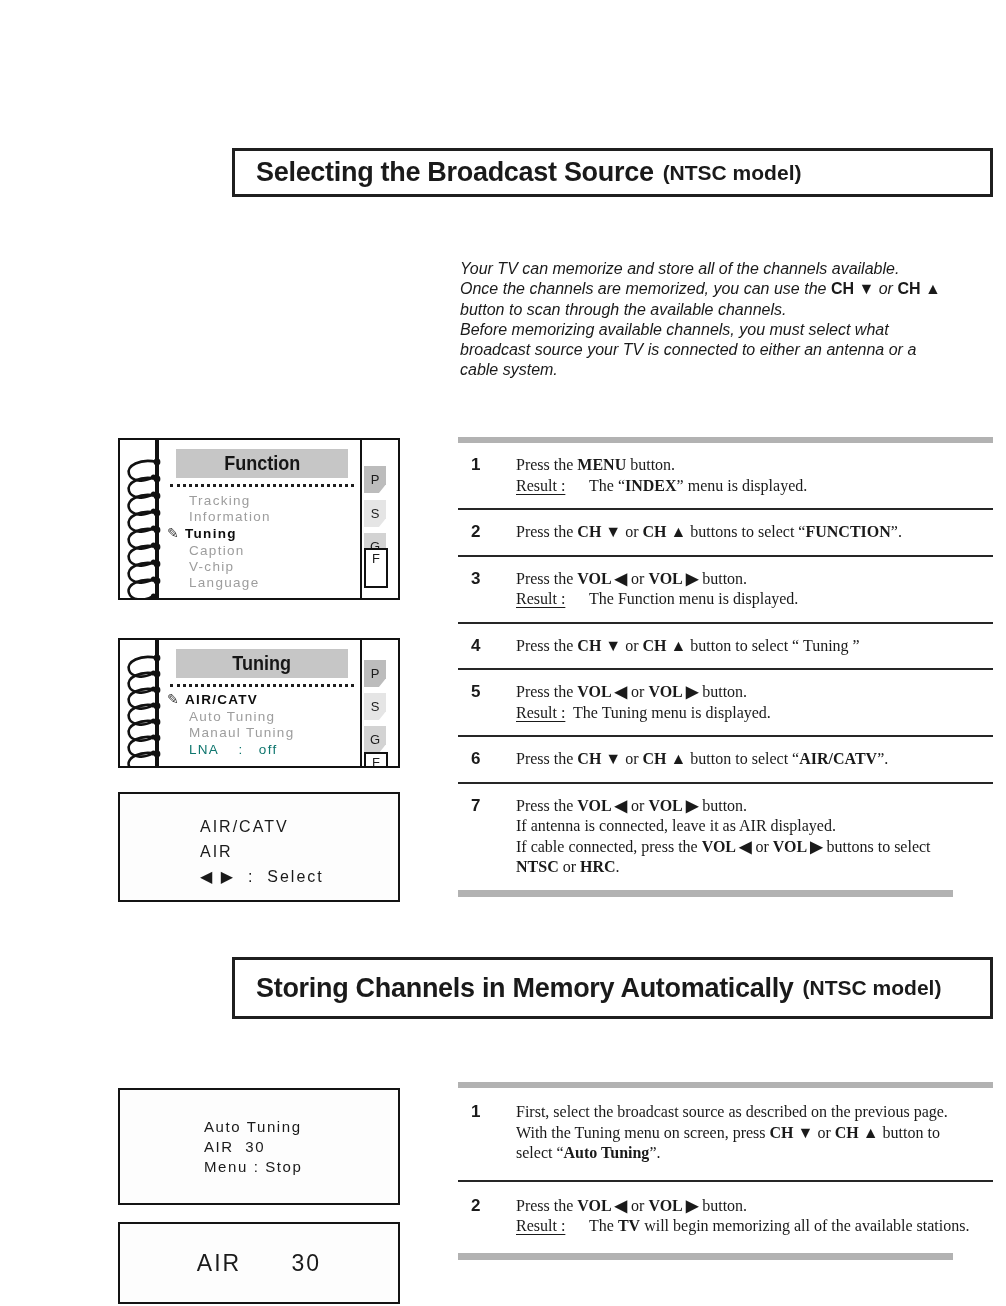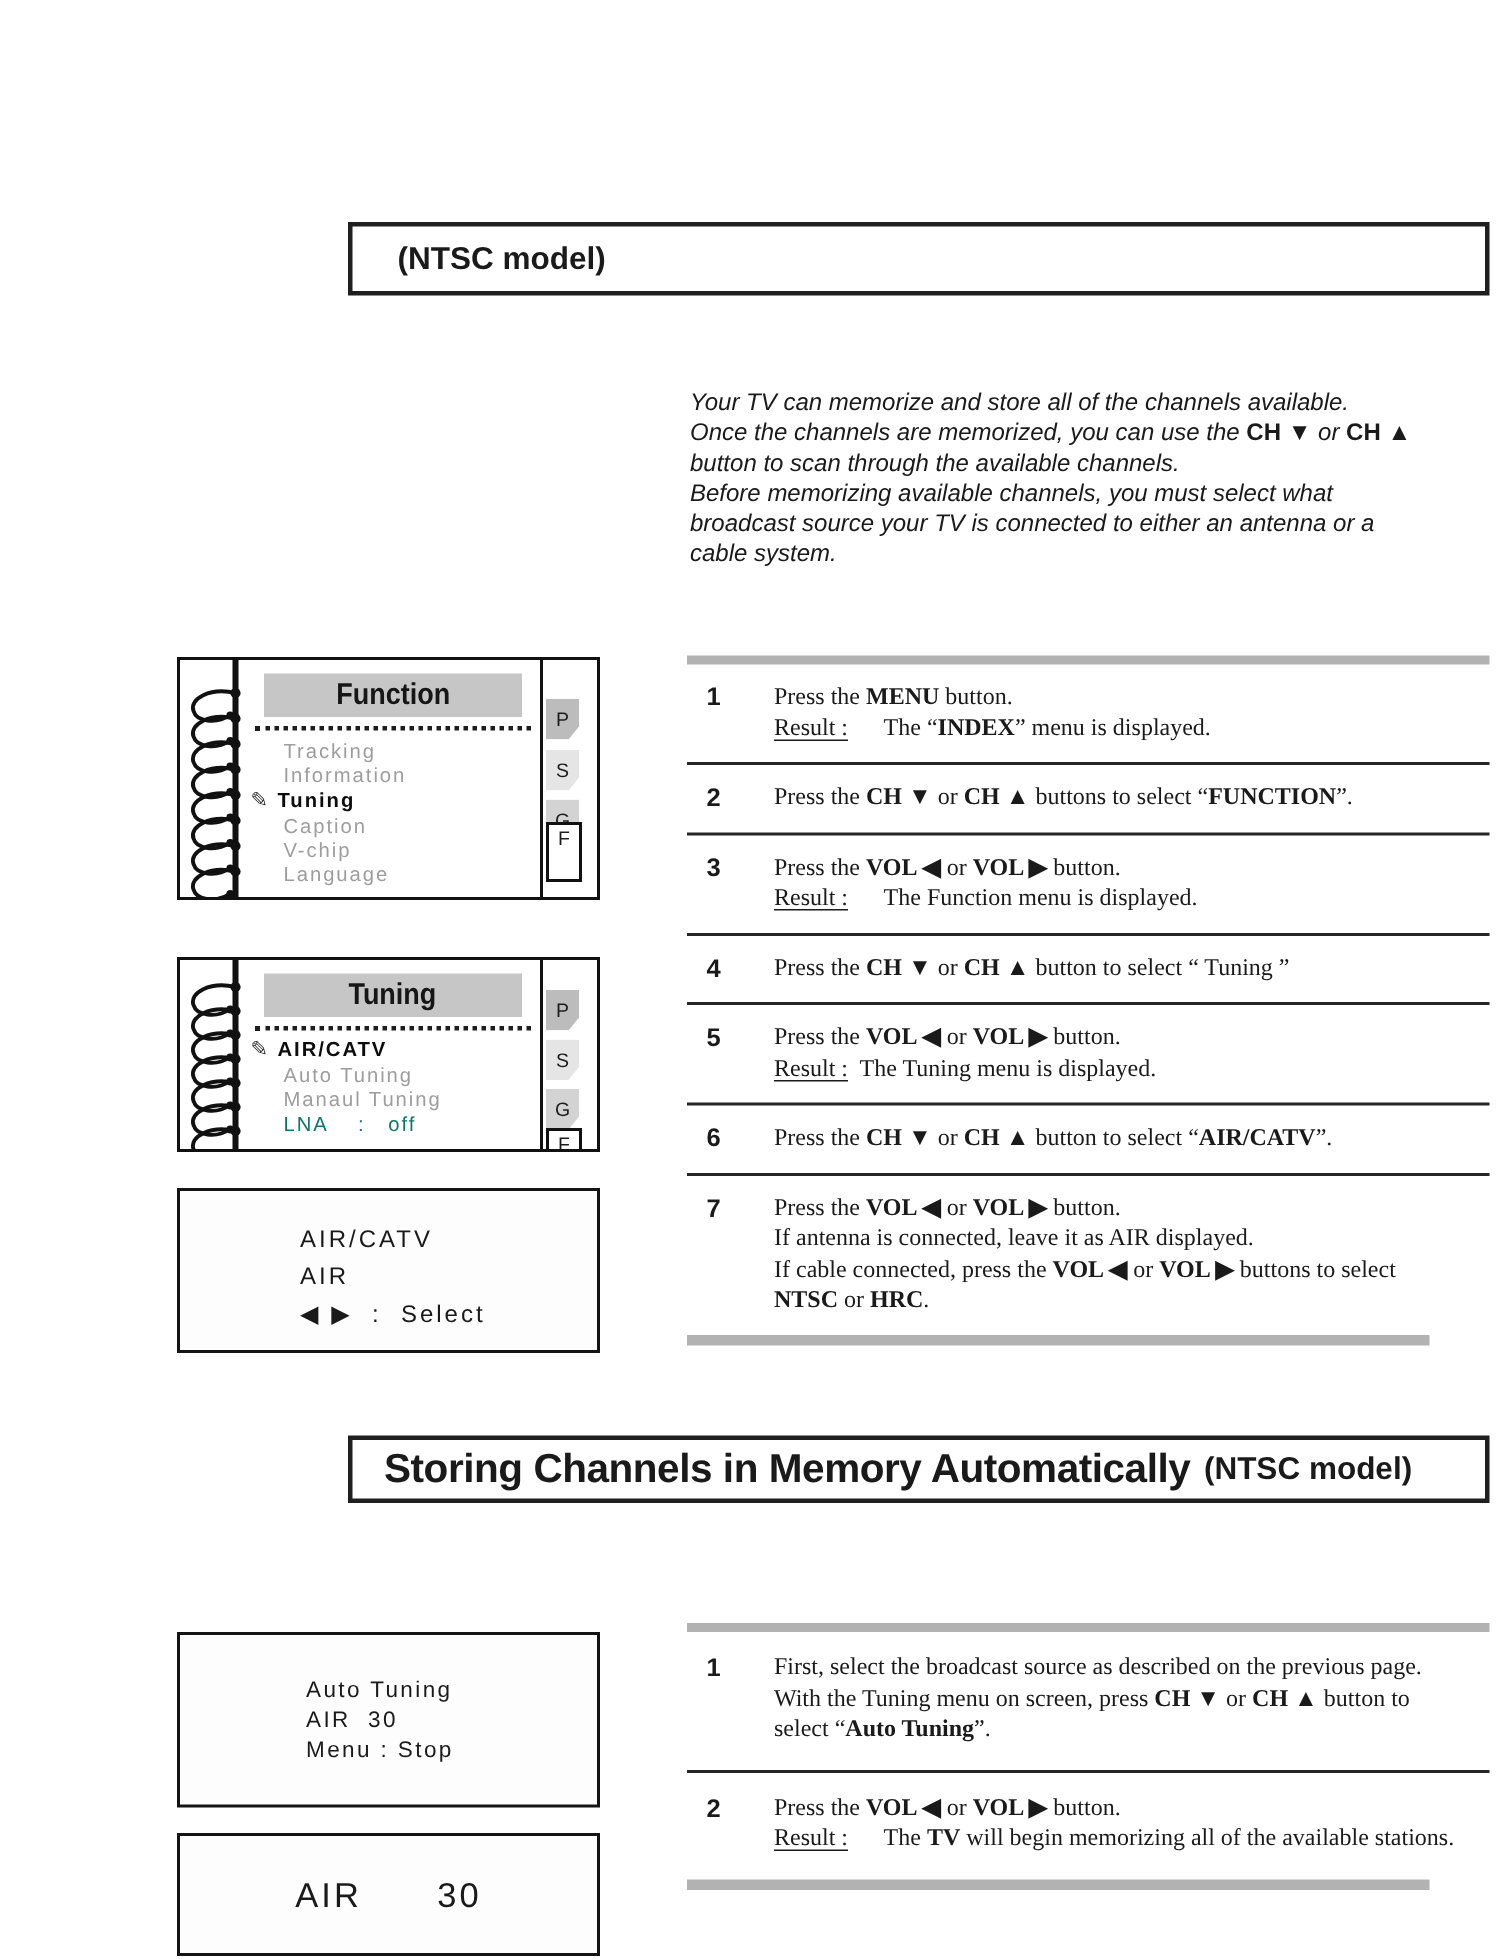--- a/index.html
+++ b/index.html
@@ -2,21 +2,21 @@
 <html style="--ink: #1a1a1a; --bar-gray: #b2b2b2; --separator: #262626; --menu-title-bg: #c6c6c6; --dim-text: #9d9d9d;"><head>
 <meta charset="utf-8">
 <style>
   html,body{margin:0;padding:0;background:#fff;}
   #page{position:relative;width:1006px;height:1306px;background:#fff;overflow:hidden;
         font-family:"Liberation Sans",sans-serif;color:var(--ink,#1a1a1a);}
 
   
   .tbox{position:absolute;border:3px solid #1f1f1f;background:#fff;display:flex;align-items:center;padding-left:21px;box-sizing:border-box;}
   #t1{left:232px;top:148px;width:761px;height:49px;}
-  #t2{left:232px;top:957px;width:761px;height:45px;}
+  #t2{left:232px;top:957px;width:761px;height:62px;}
   .ttl{font-weight:bold;font-size:27px;letter-spacing:-0.3px;white-space:pre;}
   .tsuf{font-weight:bold;font-size:21px;margin-left:9px;white-space:pre;}
 
   
   .intro{position:absolute;left:460px;top:259px;width:540px;font-size:16px;line-height:20.3px;}
   .intro .line{white-space:pre;}
 
   
   .s-n{font-style:normal;}
   .s-b{font-weight:bold;font-style:normal;}
@@ -66,20 +66,21 @@
   .slines{font-size:16px;line-height:20.5px;font-family:Liberation Serif, serif;}
   .slines .line{white-space:pre;}
   .sep{border-top:2px solid var(--separator,#262626);}
 </style>
 </head>
 <body>
 
 <div id="page">
 
   <div class="tbox" id="t1">
+    <span class="ttl">Selecting the Broadcast Source</span>
     <span class="tsuf">(NTSC model)</span>
   </div>
 
   <div class="intro">
       <div class="line"><span class="s-i">Your TV can memorize and store all of the channels available.</span></div>
       <div class="line"><span class="s-i">Once the channels are memorized, you can use the </span><span class="s-b">CH ▼</span><span class="s-i"> or </span><span class="s-b">CH ▲</span></div>
       <div class="line"><span class="s-i">button to scan through the available channels.</span></div>
       <div class="line"><span class="s-i">Before memorizing available channels, you must select what</span></div>
       <div class="line"><span class="s-i">broadcast source your TV is connected to either an antenna or a</span></div>
       <div class="line"><span class="s-i">cable system.</span></div>

